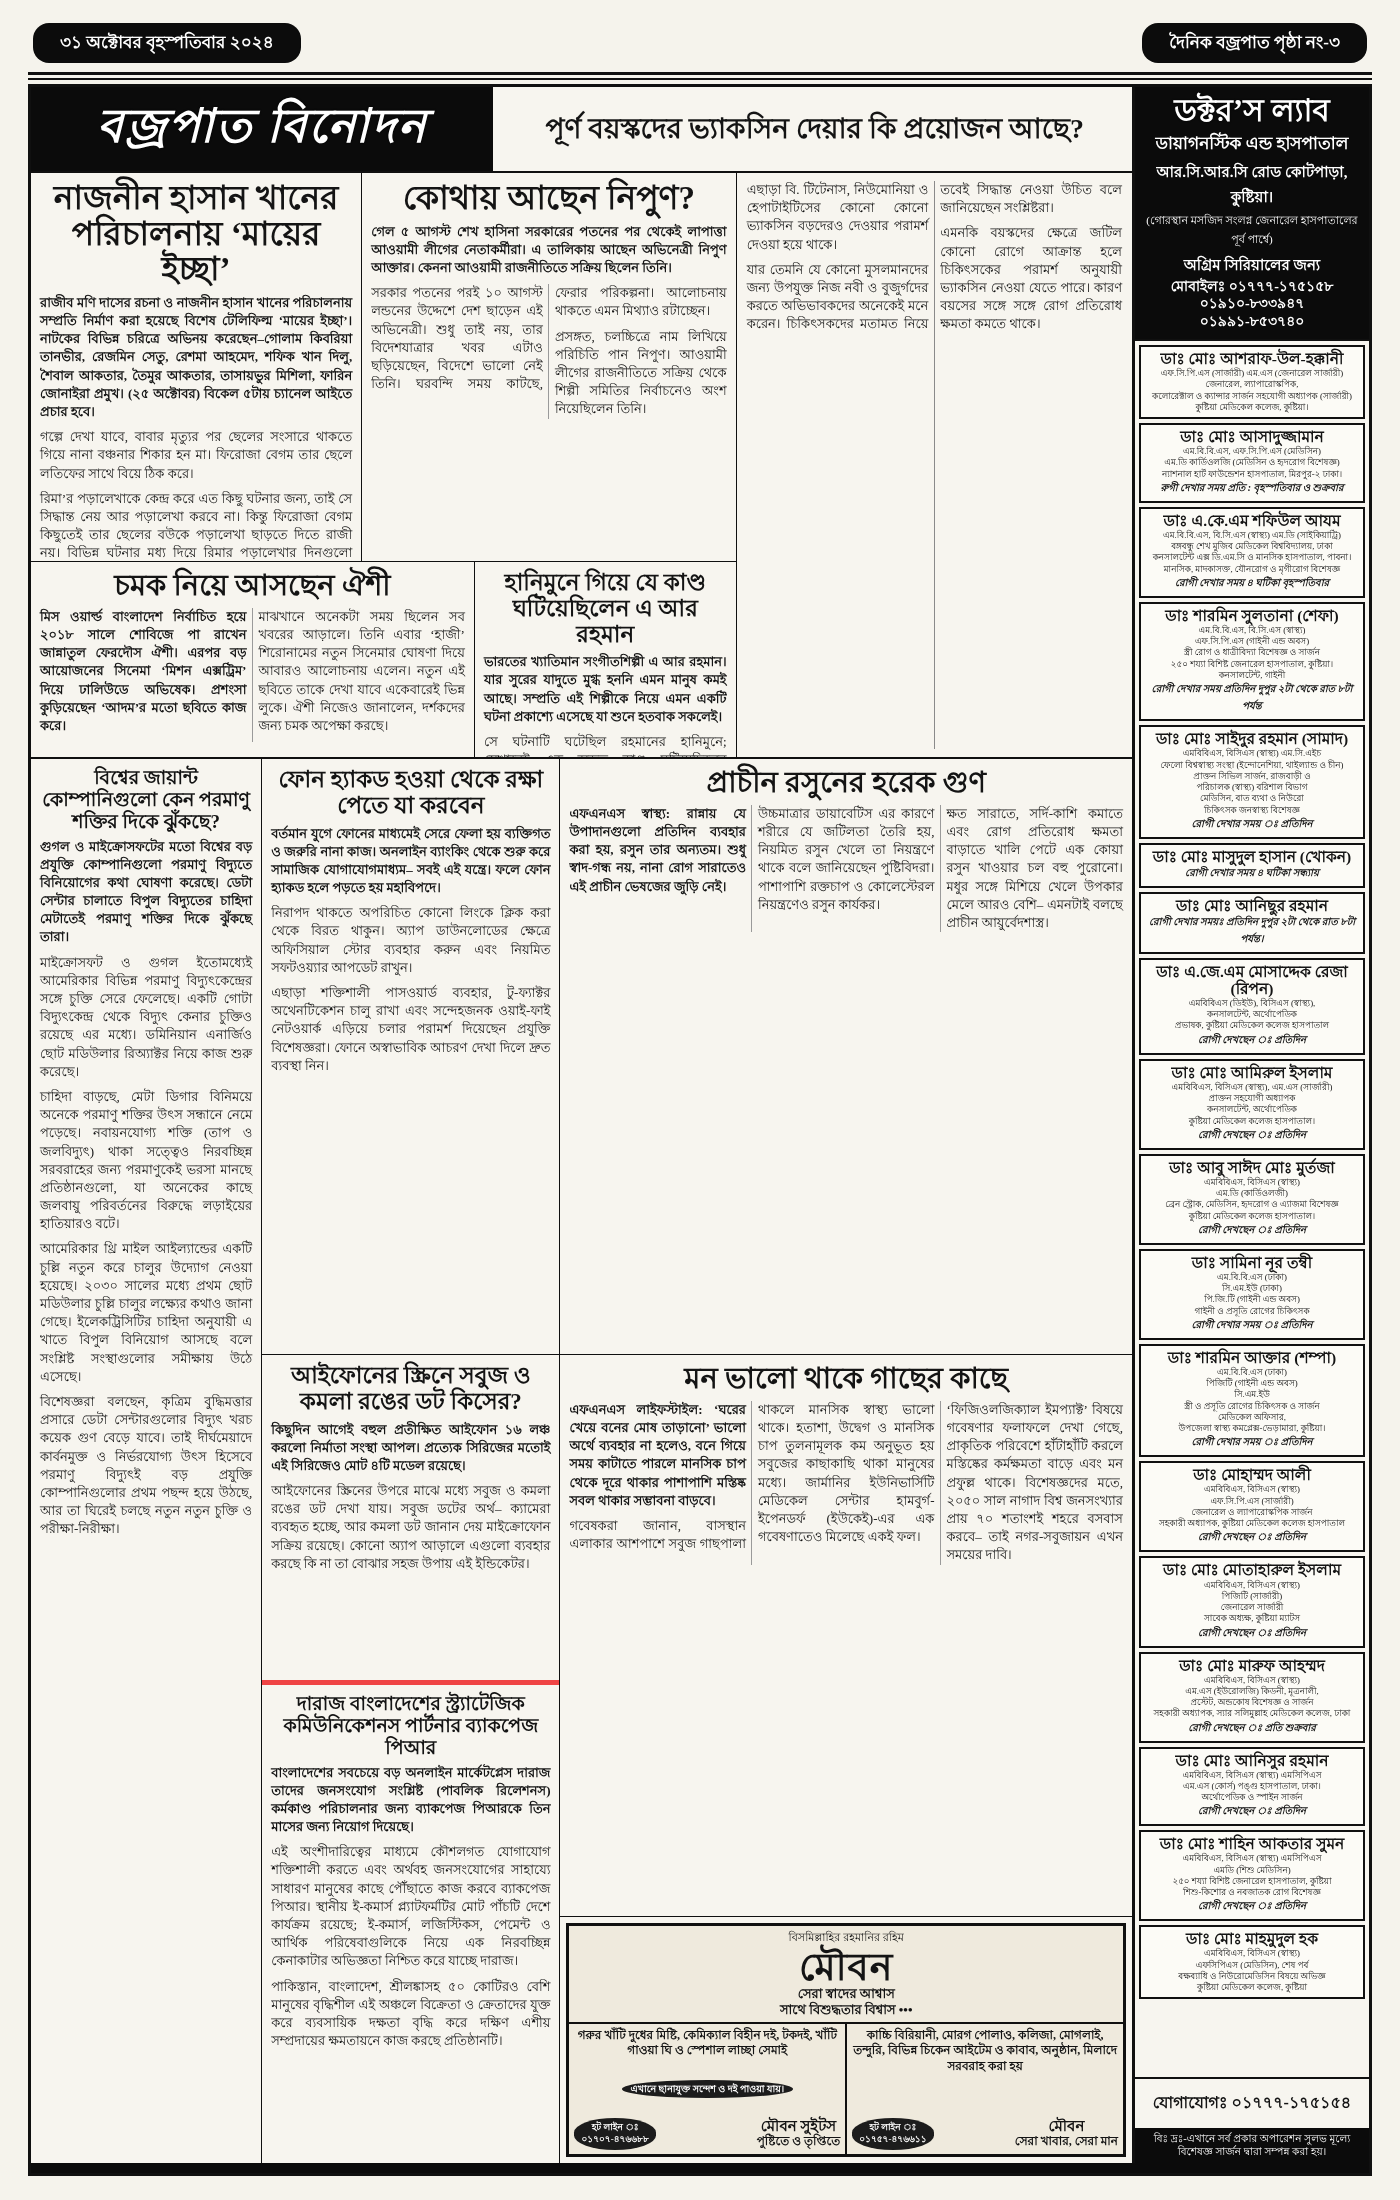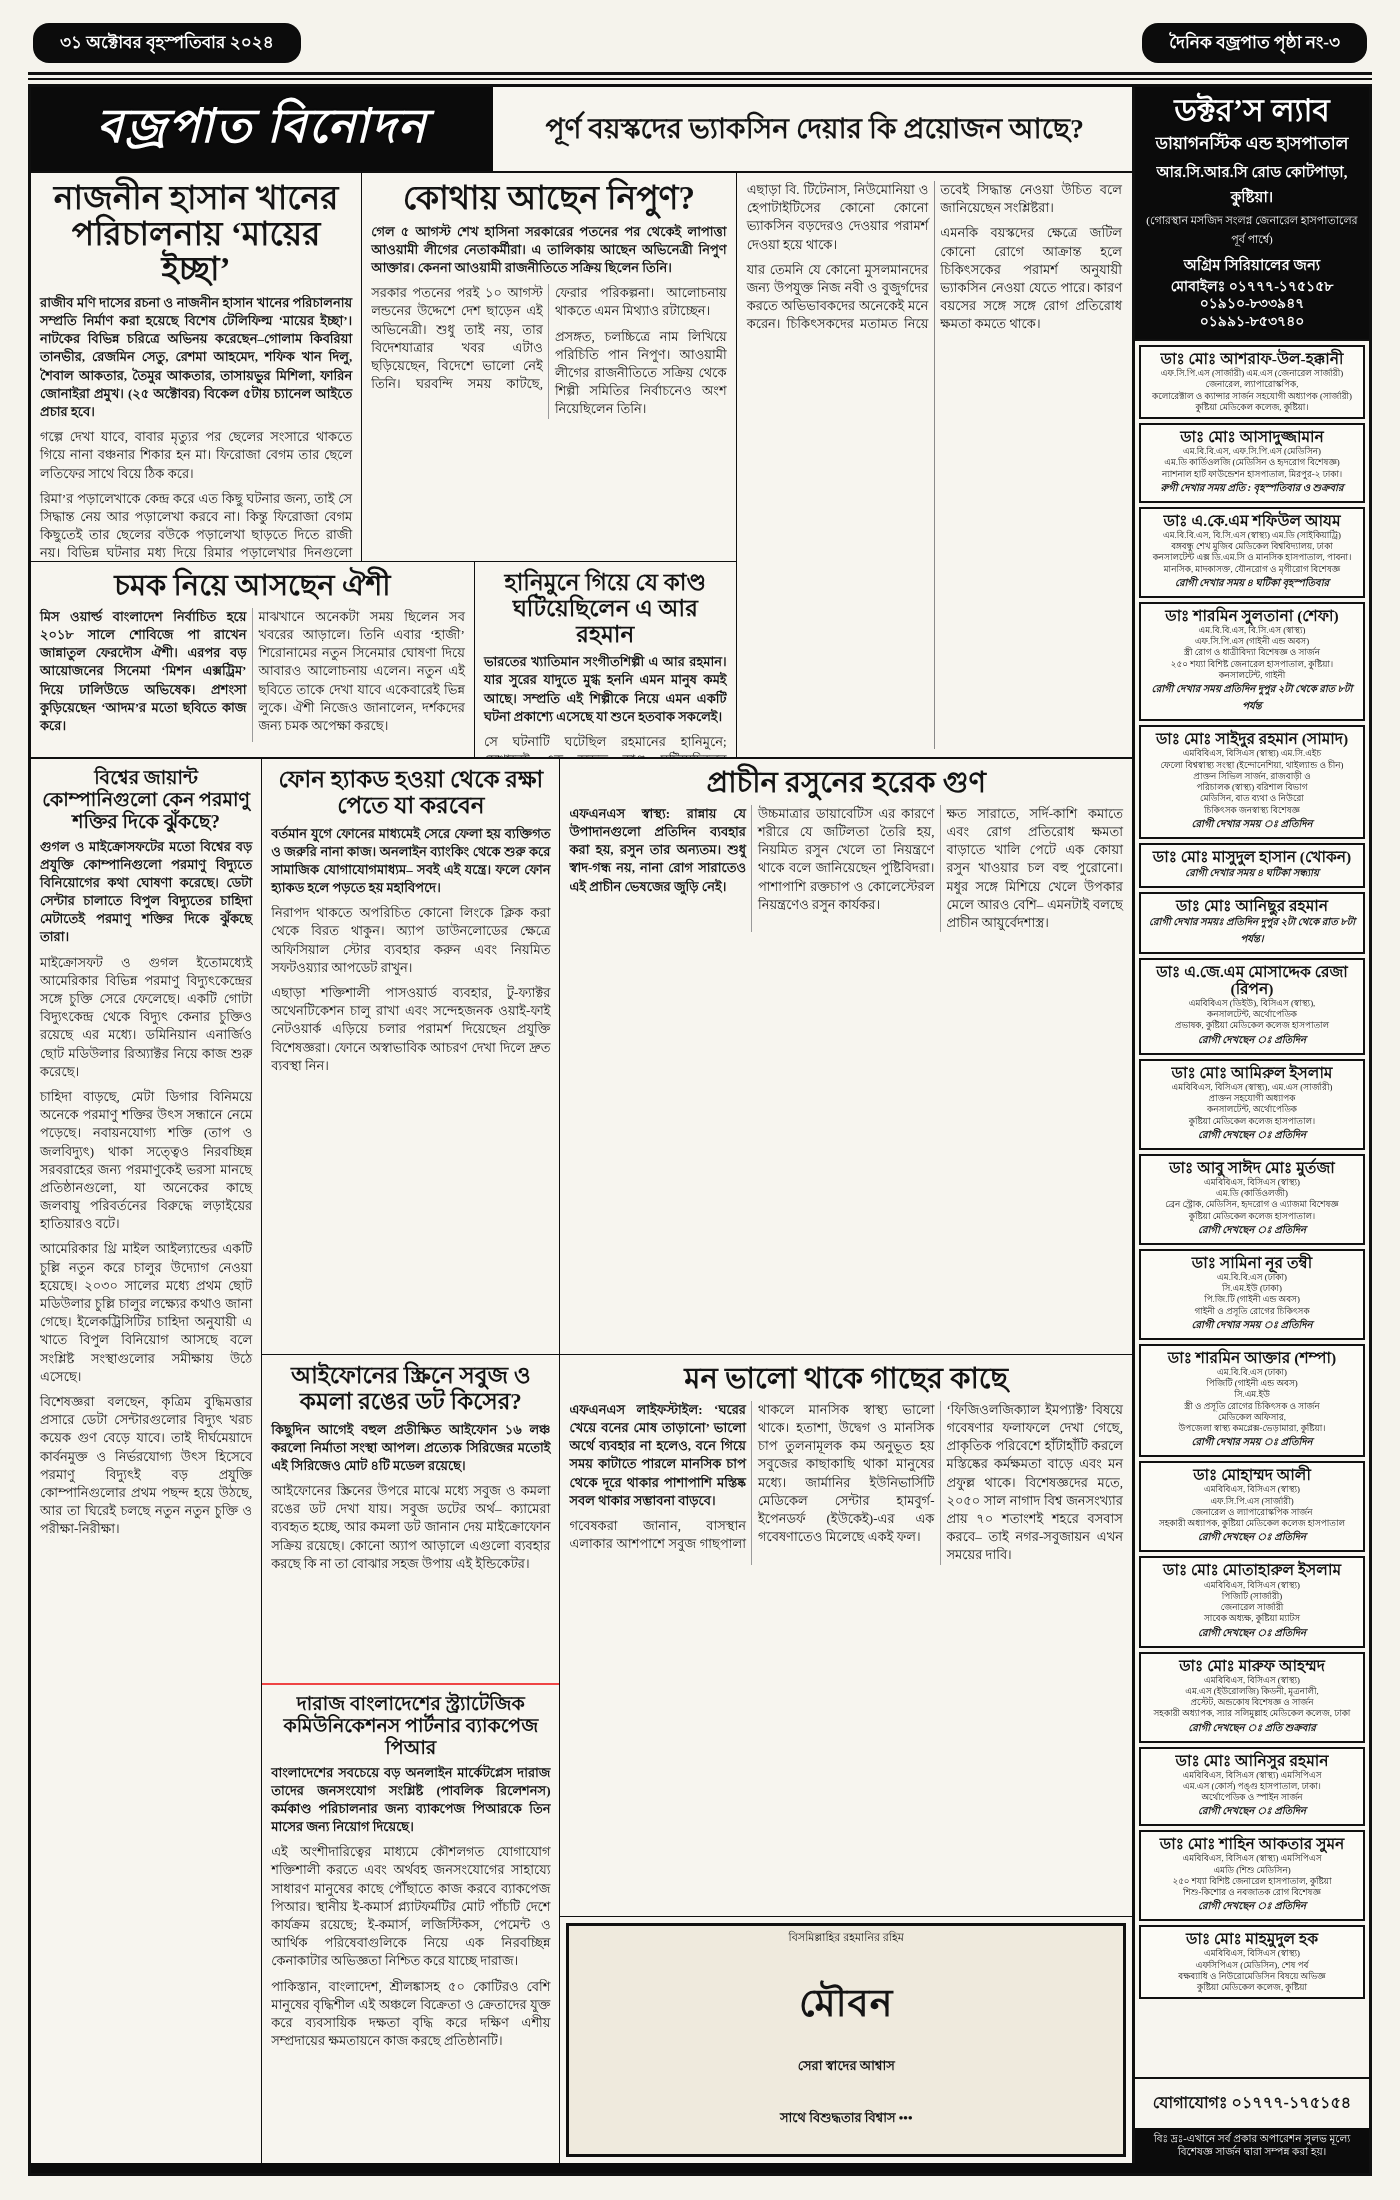--- a/index.html
+++ b/index.html
@@ -30,21 +30,21 @@
   .oishi{width:63%;border-right:1px solid #101010;}
   .rahman{width:37%;}
   .vaccine-body{flex:1;padding:8px 10px;box-sizing:border-box;column-count:2;column-gap:12px;
                 column-rule:1px solid #8a8a8a;font-size:12.8px;line-height:1.42;text-align:justify;overflow:hidden;}
   
   .row-bottom{display:flex;flex:1;min-height:0;}
   .col-giant{width:21%;border-right:1px solid #101010;height:auto;}
   .col-mid{width:27%;border-right:1px solid #101010;display:flex;flex-direction:column;min-width:0;}
   .col-right{flex:1;display:flex;flex-direction:column;min-width:0;}
   .a-phone{height:596px;border-bottom:1px solid #101010;}
-  .a-iphone{height:330px;border-bottom:2px solid #ef4444;}
+  .a-iphone{height:330px;border-bottom:5px solid #ef4444;}
   .a-daraz{flex:1;}
   .a-garlic{height:596px;border-bottom:1px solid #101010;}
   .a-tree{height:562px;border-bottom:1px solid #101010;}
   .hl-xl{font-size:33px;font-weight:800;text-align:center;margin:2px 0 6px;line-height:1.08;}
   .hl-l{font-size:29px;font-weight:800;text-align:center;margin:2px 0 6px;line-height:1.1;}
   .hl-m{font-size:23px;font-weight:800;text-align:center;margin:2px 0 6px;line-height:1.12;}
   .hl-s{font-size:19px;font-weight:800;text-align:center;margin:2px 0 5px;line-height:1.15;}
   .lead{font-weight:700;}
   p{margin:0 0 7px;font-size:13px;line-height:1.4;text-align:justify;}
   .cols2{column-count:2;column-gap:12px;column-rule:1px solid #9a9a9a;}
@@ -61,21 +61,21 @@
   .doc-list{flex:1;overflow:hidden;padding:4px 4px 0;display:flex;flex-direction:column;gap:4px;}
   .doc-card{border:2px solid #101010;background:#fcfbf6;text-align:center;padding:3px 2px 4px;}
   .doc-name{font-size:15.5px;font-weight:800;line-height:1.1;}
   .doc-info{font-size:8.8px;line-height:1.28;white-space:pre-line;margin-top:1px;}
   .doc-visit{font-size:10px;font-weight:700;font-style:italic;}
   .doc-footer{border-top:2px solid #101010;text-align:center;}
   .doc-phone{font-size:16px;font-weight:800;padding:11px 0;}
   .doc-note{background:#0b0b0b;color:#fff;font-size:10.5px;line-height:1.3;padding:4px 5px;}
   
   .mouban{flex:1;margin:6px;border:3px solid #101010;background:#efeadd;display:flex;flex-direction:column;
-          text-align:center;overflow:hidden;gap:36px;}
+          text-align:center;overflow:hidden;}
   .m-bismillah{font-size:11px;padding-top:3px;}
   .m-brand{font-size:38px;font-weight:800;line-height:1;letter-spacing:1px;}
   .m-tag{font-size:13px;font-weight:700;line-height:1.25;}
   .m-panels{display:flex;flex:1;border-top:2px solid #101010;margin-top:3px;min-height:0;}
   .m-panel{flex:1;padding:4px 5px;font-size:12px;font-weight:700;line-height:1.3;display:flex;
            flex-direction:column;justify-content:space-between;}
   .m-panel.lft{border-right:2px solid #101010;}
   .m-oval{background:#1c1c1c;color:#fff;border-radius:50% / 48%;padding:3px 9px;font-size:9.5px;
           margin:3px auto 2px;max-width:92%;}
   .m-hotrow{display:flex;align-items:center;justify-content:space-between;gap:4px;}

